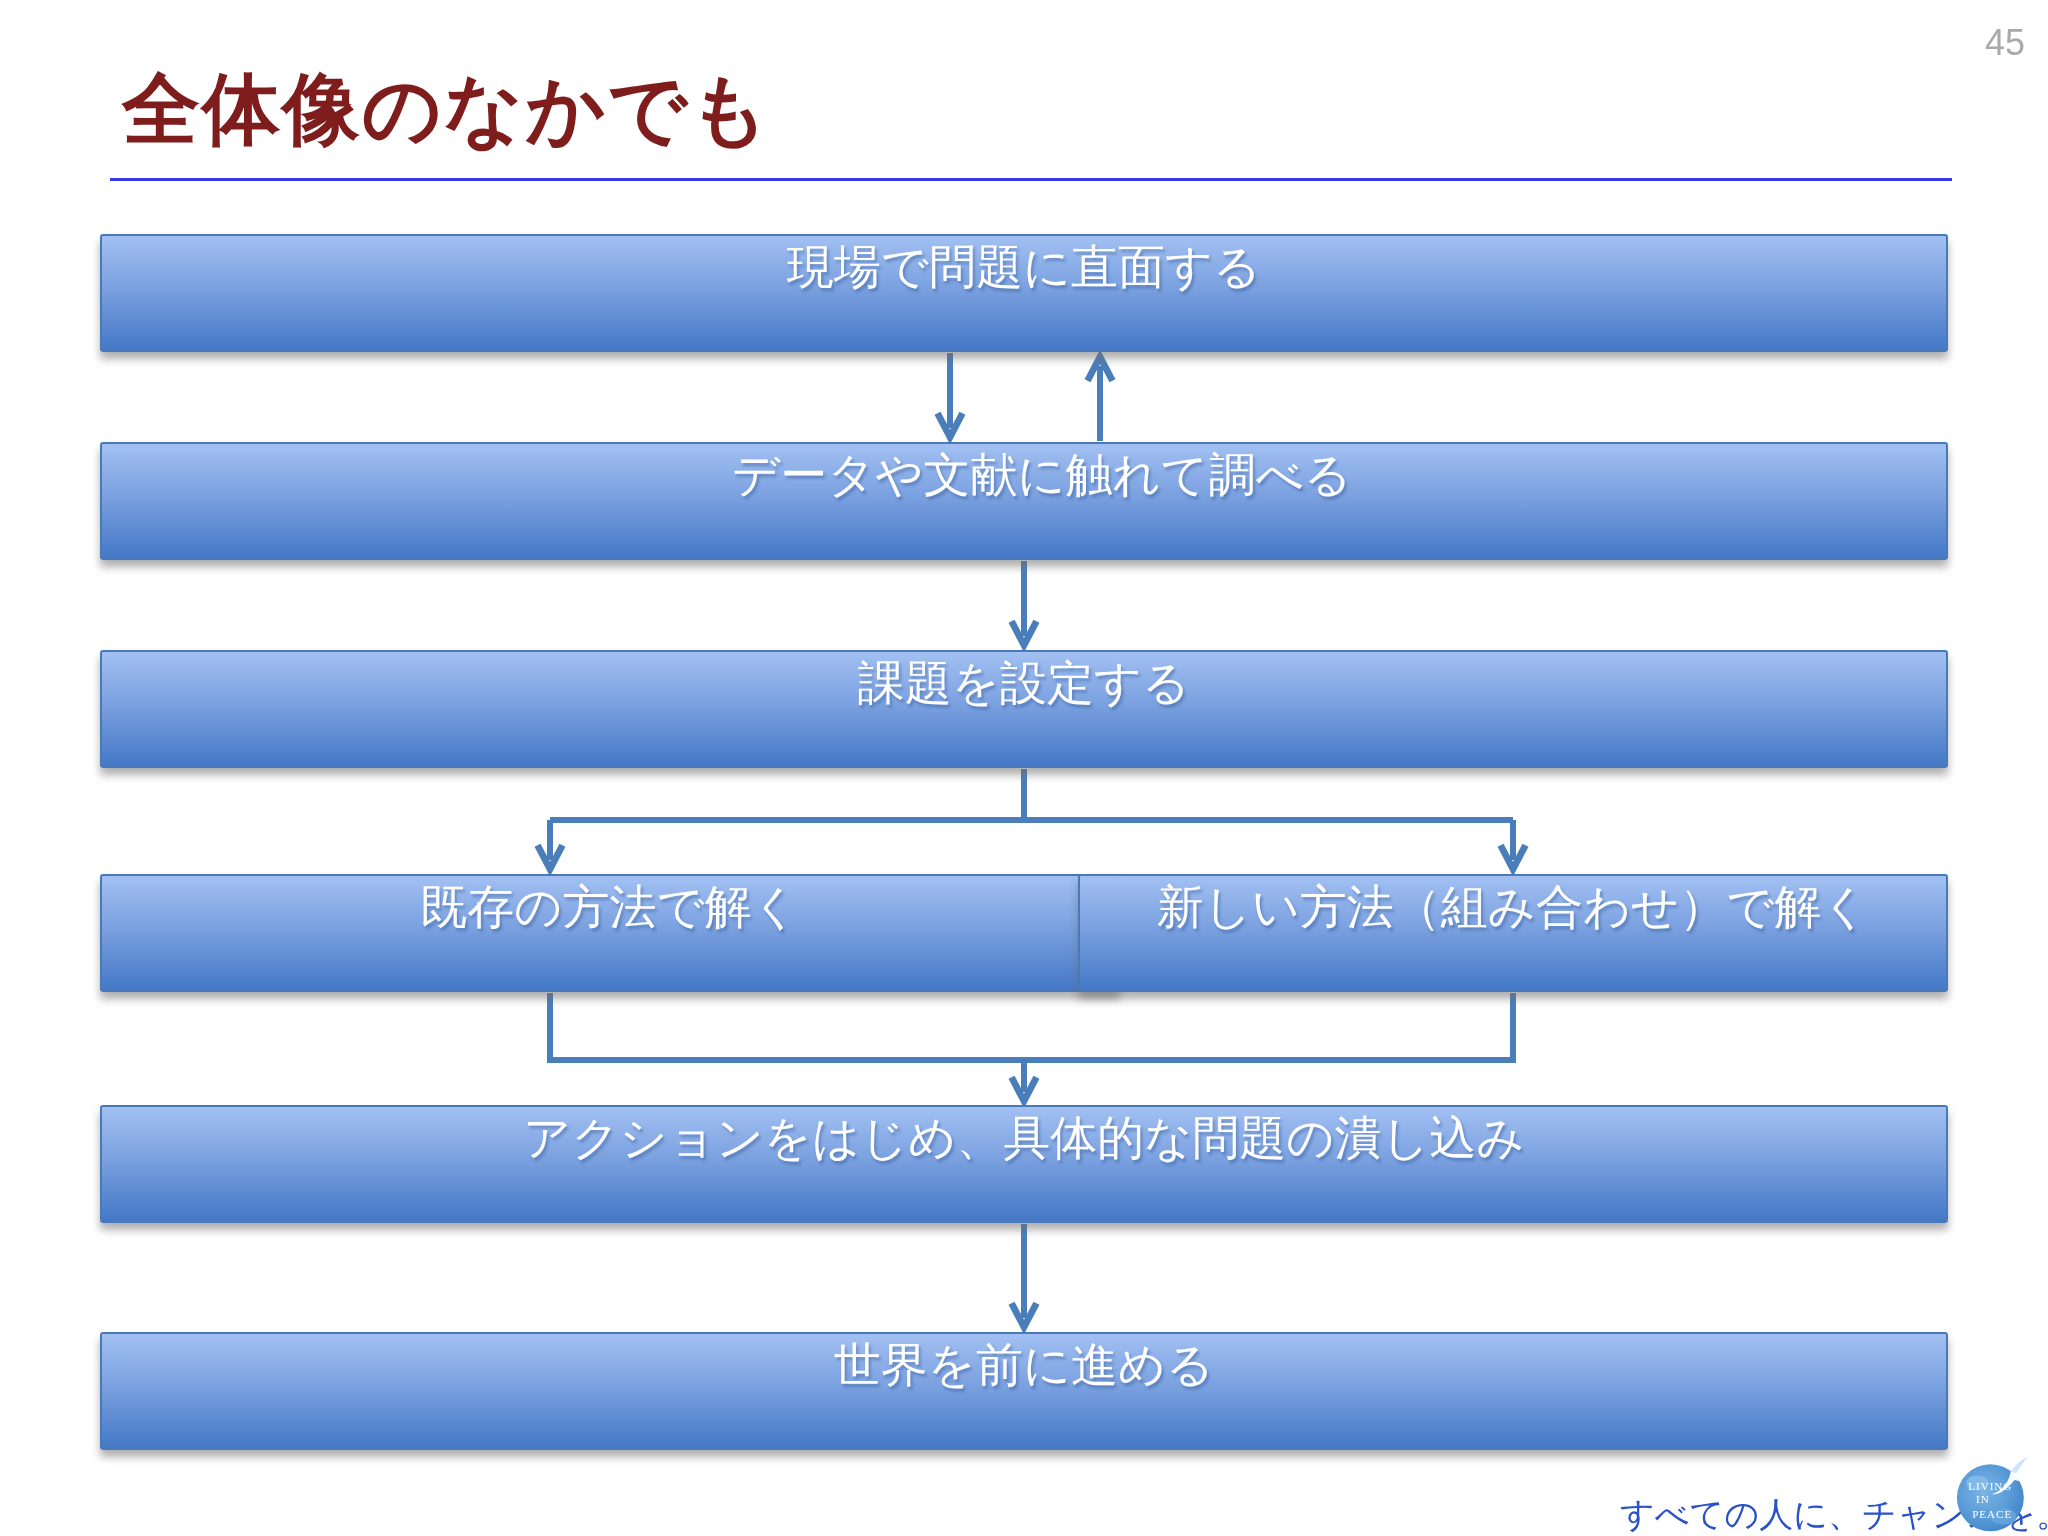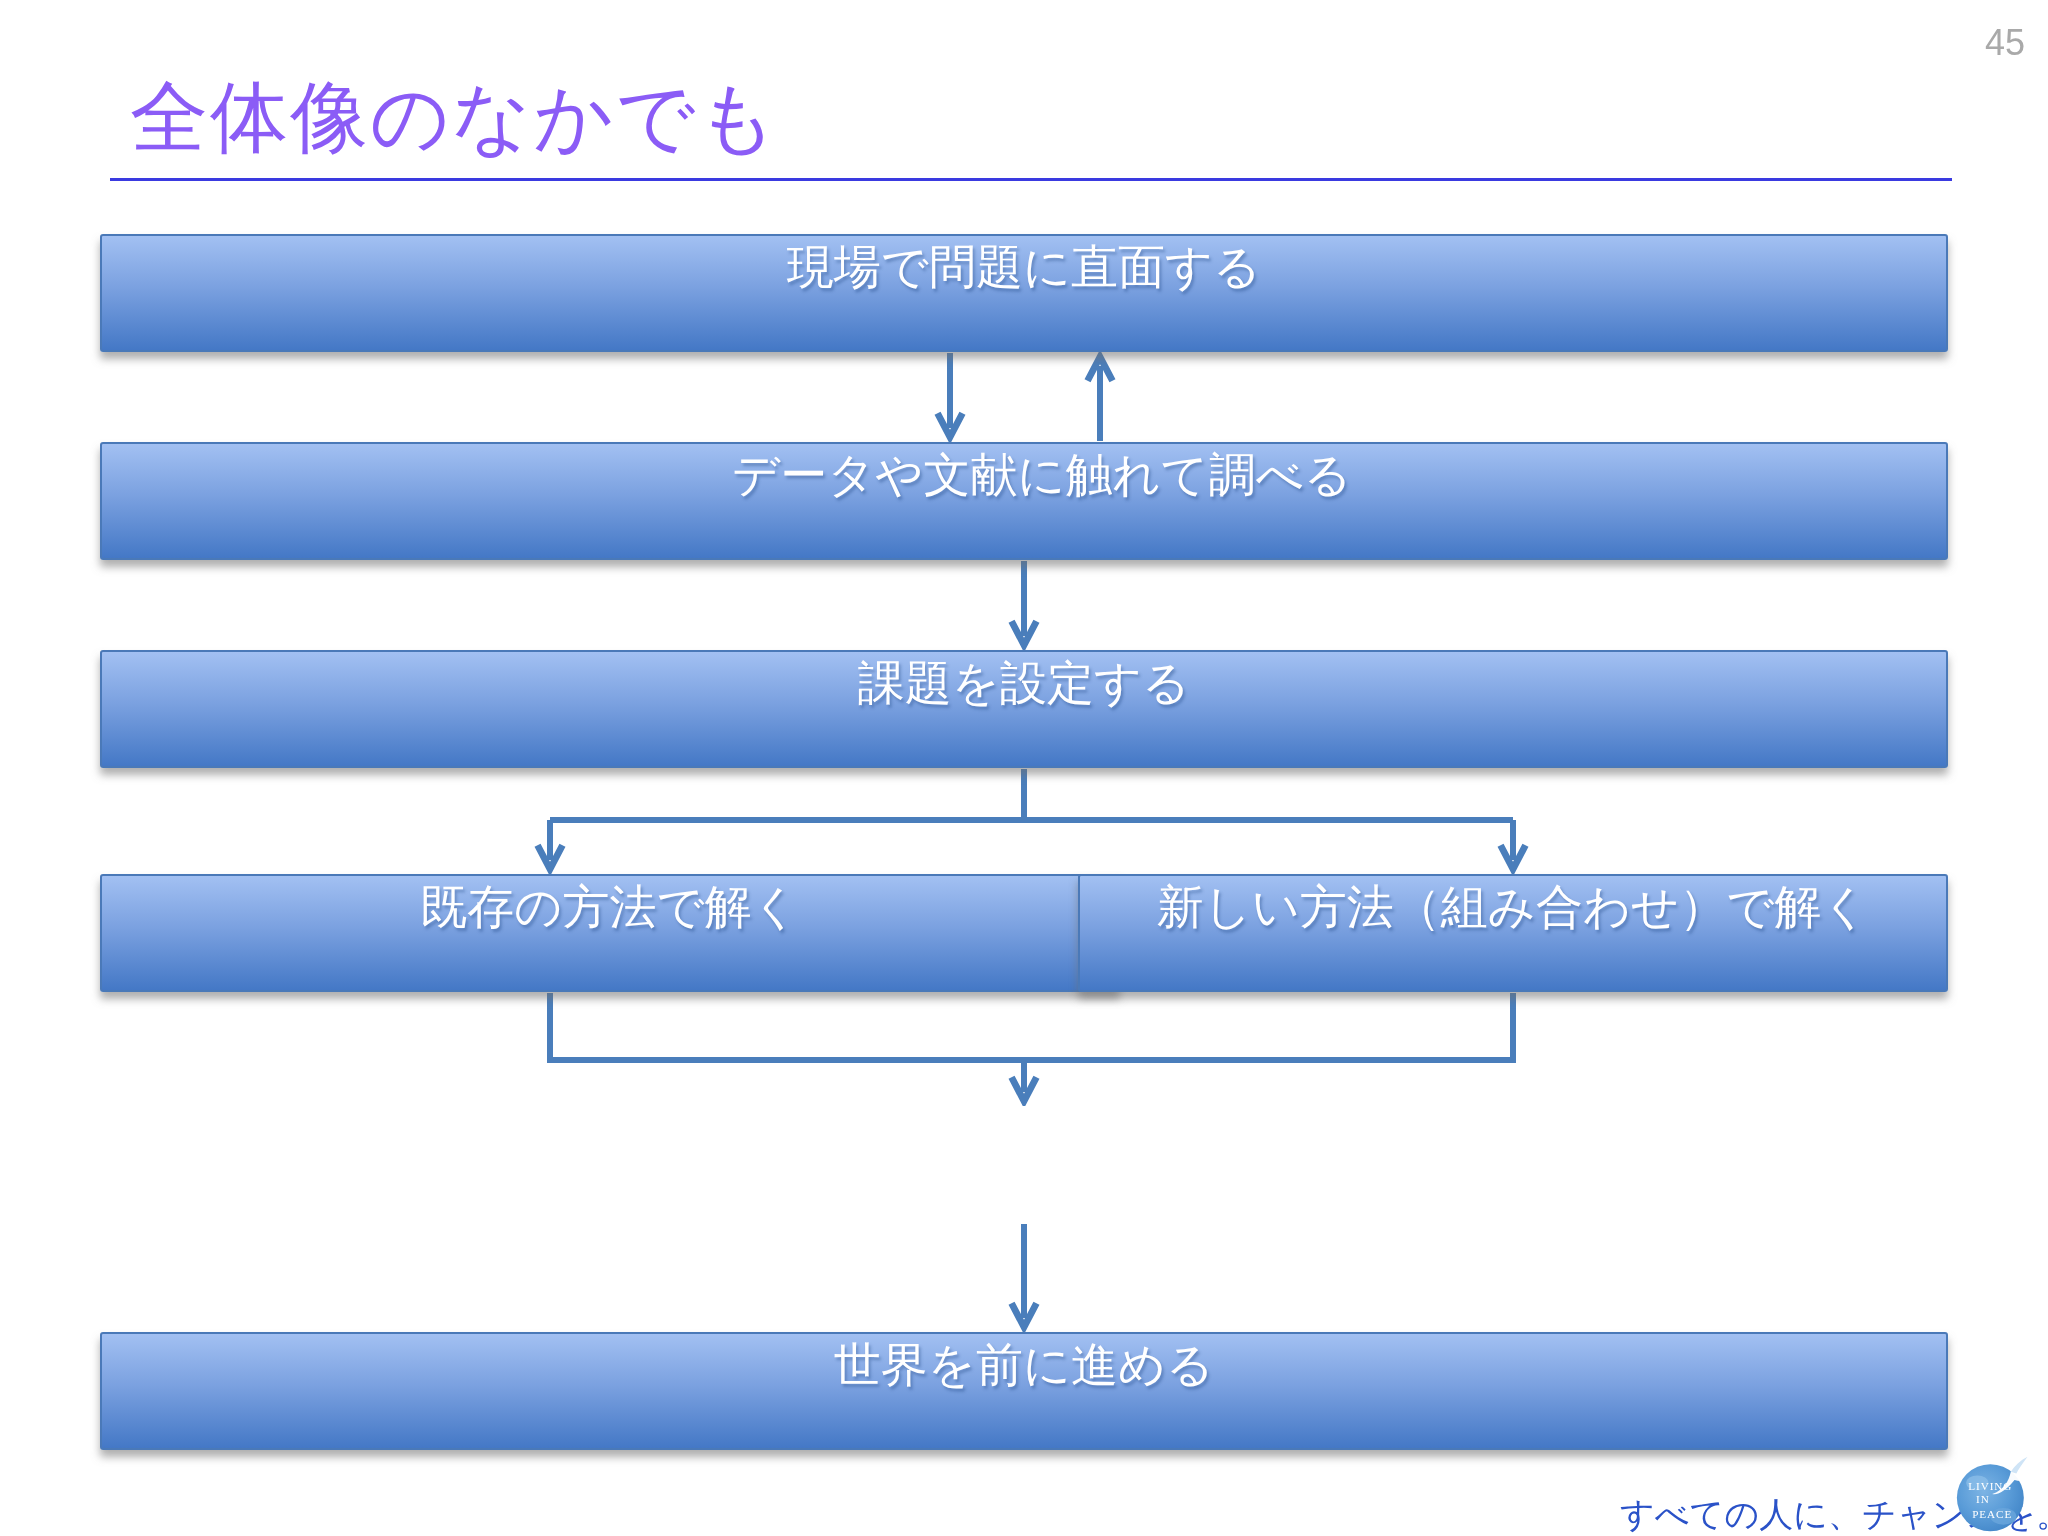--- a/index.html
+++ b/index.html
@@ -1,22 +1,22 @@
 <!DOCTYPE html>
 <html><head>
 <meta charset="utf-8">
 <style>
   html,body{margin:0;padding:0;background:#ffffff;}
   body{font-family:"Liberation Sans",sans-serif;}
   .slide{position:relative;width:2048px;height:1536px;background:#ffffff;overflow:hidden;}
 
   .page-number{position:absolute;top:22px;left:1985px;font-size:36px;color:#a9a9a9;}
 
-  .title{position:absolute;top:58px;left:122px;margin:8px;font-size:78px;font-weight:400;
-         color:#8b5cf6;letter-spacing:2px;white-space:nowrap;}
+  .title{position:absolute;top:58px;left:122px;margin:0;font-size:78px;font-weight:700;
+         color:#7f1d1d;letter-spacing:2px;white-space:nowrap;}
   .title-rule{position:absolute;top:178px;left:110px;width:1842px;height:3px;background:#3a3ae0;}
 
   .connectors{position:absolute;left:0;top:0;width:2048px;height:1536px;}
 
   .node{position:absolute;left:100px;width:1848px;height:118px;box-sizing:border-box;
         background:linear-gradient(180deg,#a2c0f2 0%,#7ba1e0 45%,#4478c6 100%);
         border:2px solid #4a79b8;border-radius:3px;
         box-shadow:0 7px 9px rgba(110,110,110,0.55);
         display:flex;align-items:flex-start;justify-content:center;
         color:#ffffff;font-size:47px;white-space:nowrap;
@@ -76,20 +76,23 @@
   </div>
   <div class="node n3">
     <span>課題を設定する</span>
   </div>
   <div class="node n4a">
     <span>既存の方法で解く</span>
   </div>
   <div class="node n4b">
     <span>新しい方法（組み合わせ）で解く</span>
   </div>
+  <div class="node n5">
+    <span>アクションをはじめ、具体的な問題の潰し込み</span>
+  </div>
   <div class="node n6">
     <span>世界を前に進める</span>
   </div>
 
   <div class="slogan">すべての人に、チャンスを。</div>
 
   <div class="logo">
     <svg width="93" height="96" viewBox="0 0 100 103" xmlns="http://www.w3.org/2000/svg">
       <defs>
         <radialGradient id="logoGrad" cx="40%" cy="40%" r="70%">

